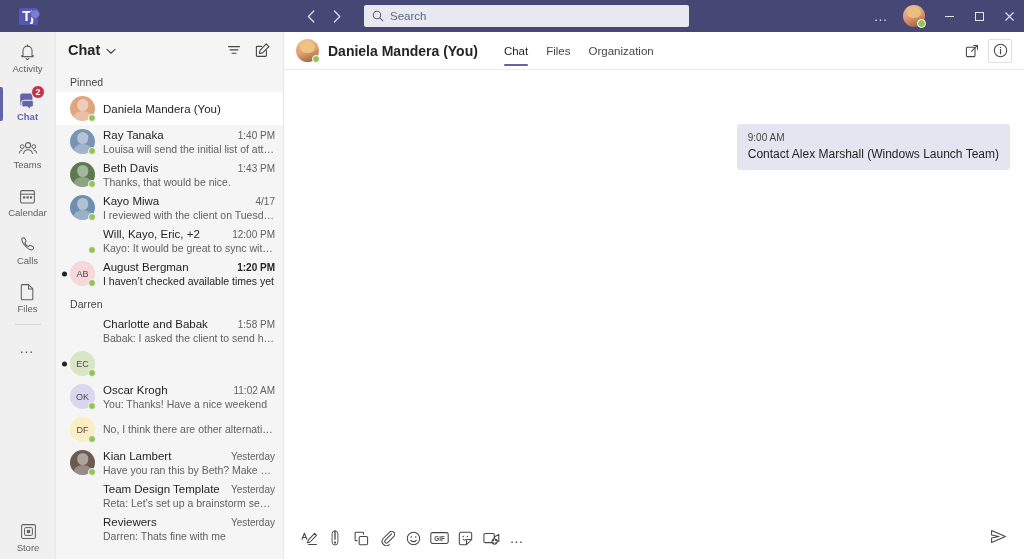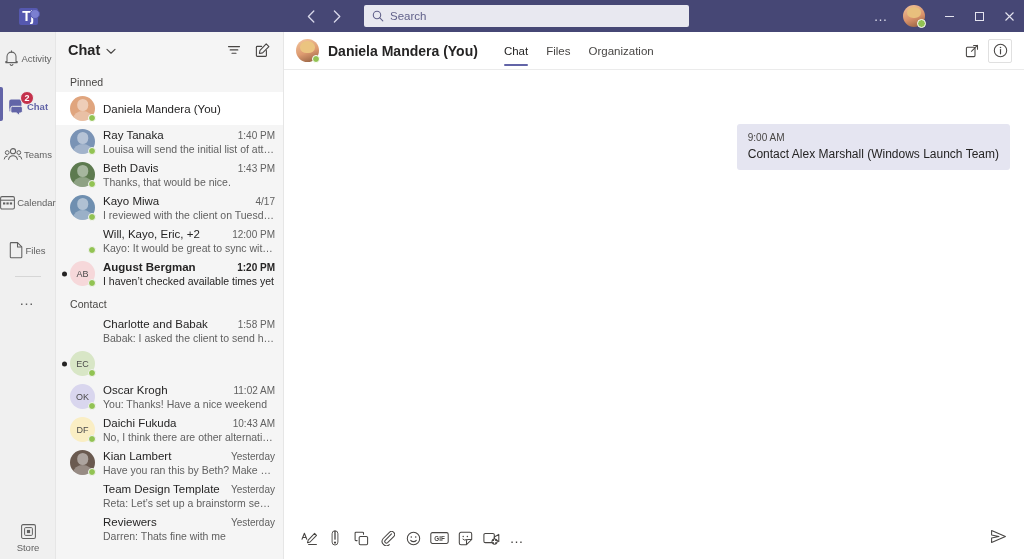--- a/index.html
+++ b/index.html
@@ -66,21 +66,21 @@
   
   .body { flex: 1; display: flex; min-height: 0; background: #f5f5f5; }
 
   
   .rail {
     width: 56px; flex: 0 0 56px; background: #f0f0f0;
     display: flex; flex-direction: column; align-items: center;
     border-right: 1px solid #e6e6e6; position: relative;
   }
   .rail-item {
-    width: 56px; height: 48px; display: flex; 
+    width: 56px; height: 48px; display: flex; flex-direction: column;
     align-items: center; justify-content: center; gap: 1px;
     cursor: pointer; position: relative; padding-top: 4px;
   }
   .rail-item .ri-ico { height: 20px; display: flex; align-items: center; justify-content: center; position: relative; }
   .rail-item .ri-lbl { font-size: 9.5px; color: #616161; line-height: 11px; }
   .rail-item.active .ri-lbl { color: #6264a7; font-weight: 600; }
   .rail-item.active::before {
     content: ""; position: absolute; left: 0; top: 7px; width: 3px; height: 34px;
     background: #6264a7; border-radius: 0 2px 2px 0;
   }
@@ -153,21 +153,21 @@
     width: 46%; height: 46%; border-radius: 50%; background: rgba(255,255,255,.45);
   }
   .split2 { display: flex; width: 100%; height: 100%; }
   .split3 { display: flex; width: 100%; height: 100%; }
   .chat-main { flex: 1; min-width: 0; display: flex; flex-direction: column; justify-content: center; }
   .cr-top { display: flex; align-items: baseline; gap: 4px; }
   .cr-name {
     font-size: 11.5px; color: #252424; white-space: nowrap; overflow: hidden;
     text-overflow: ellipsis; flex: 1; min-width: 0; line-height: 14px;
   }
-  .chat-row.unread .cr-name { font-weight: 700; }
+  .chat-row.unread .cr-name { font-weight: 400; }
   .cr-time { font-size: 10px; color: #616161; flex: 0 0 auto; line-height: 14px; }
   .chat-row.unread .cr-time { font-weight: 700; color: #252424; }
   .cr-prev {
     font-size: 10.5px; color: #616161; white-space: nowrap; overflow: hidden;
     text-overflow: ellipsis; line-height: 13px;
   }
   .chat-row.unread .cr-prev { color: #252424; }
 
   
   .main { flex: 1; display: flex; flex-direction: column; background: #fff; min-width: 0; }
@@ -334,20 +334,28 @@
               <rect x="1.6" y="2.6" width="13.8" height="12.4" rx="1.4" stroke="#616161" stroke-width="1.05" fill="none"></rect>
               <path d="M1.6 6.2h13.8" stroke="#616161" stroke-width="1.05"></path>
               <rect x="4" y="8.4" width="2.3" height="2.1" fill="#616161"></rect>
               <rect x="7.4" y="8.4" width="2.3" height="2.1" fill="#616161"></rect>
               <rect x="10.8" y="8.4" width="2.3" height="2.1" fill="#616161"></rect>
             </svg>
         </span>
         <span class="ri-lbl">Calendar</span>
       </div>
 
+      <div class="rail-item">
+        <span class="ri-ico">
+          <svg width="17" height="17" viewBox="0 0 17 17">
+              <path d="M3.3 2.2c.9-.9 1.9-.5 2.4.3l1.1 1.8c.4.7.3 1.3-.3 1.8l-.8.7c.6 1.6 2.2 3.2 3.8 3.8l.7-.8c.5-.6 1.1-.7 1.8-.3l1.8 1.1c.8.5 1.2 1.5.3 2.4-1.6 1.6-4 .8-6.8-2S1.7 3.8 3.3 2.2z" stroke="#616161" stroke-width="1.05" fill="none" stroke-linejoin="round"></path>
+            </svg>
+        </span>
+        <span class="ri-lbl">Calls</span>
+      </div>
 
       <div class="rail-item">
         <span class="ri-ico">
           <svg width="15" height="18" viewBox="0 0 15 18">
               <path d="M2.2 1.6h6.3l4.3 4.3v10a.9.9 0 0 1-.9.9H2.2a.9.9 0 0 1-.9-.9V2.5a.9.9 0 0 1 .9-.9z" stroke="#616161" stroke-width="1.05" fill="none" stroke-linejoin="round"></path>
               <path d="M8.5 1.6v4.3h4.3" stroke="#616161" stroke-width="1.05" fill="none" stroke-linejoin="round"></path>
             </svg>
         </span>
         <span class="ri-lbl">Files</span>
       </div>
@@ -488,21 +496,21 @@
           </span>
           <span class="chat-main">
             <span class="cr-top">
               <span class="cr-name">August Bergman</span>
               <span class="cr-time">1:20 PM</span>
             </span>
             <span class="cr-prev">I haven’t checked available times yet</span>
           </span>
         </div>
 
-        <div class="cl-section">Contact</div>
+        <div class="cl-section">Darren</div>
 
         <div class="chat-row">
           <span class="av">
             <span class="inner">
                 <span class="split2">
                   <span style="background:#d79b8f"><span class="ph-face"></span></span>
                   <span style="background:#8a7f74"><span class="ph-face"></span></span>
                 </span>
               </span>
           </span>
@@ -542,24 +550,20 @@
         </div>
 
         <div class="chat-row">
           <span class="av">
             <span class="inner" style="background:#faeec4">
               <span>DF</span>
             </span>
             <span class="p"></span>
           </span>
           <span class="chat-main">
-            <span class="cr-top">
-              <span class="cr-name">Daichi Fukuda</span>
-              <span class="cr-time">10:43 AM</span>
-            </span>
             <span class="cr-prev">No, I think there are other alternatives we c…</span>
           </span>
         </div>
 
         <div class="chat-row">
           <span class="av">
             <span class="inner" style="background:#6a5a50">
                 <span class="ph-face"></span>
               </span>
             <span class="p"></span>

